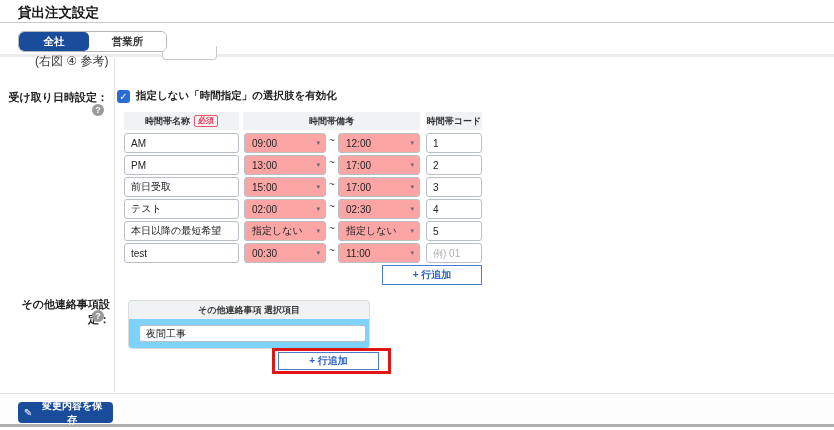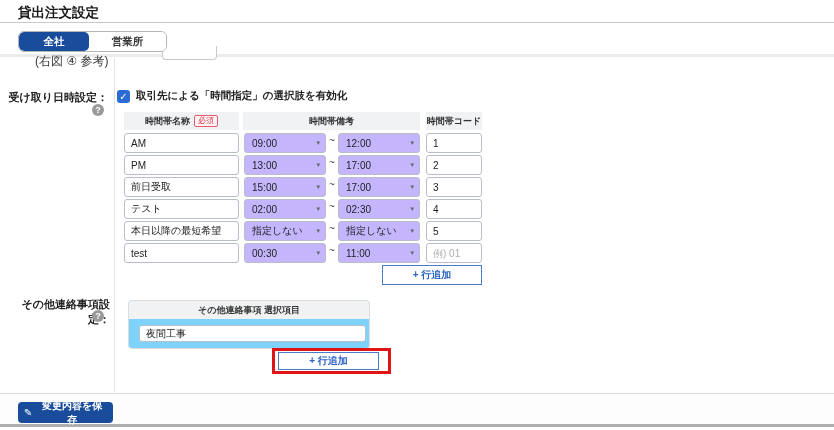--- a/index.html
+++ b/index.html
@@ -30,31 +30,31 @@
   .checkbox{width:13px;height:13px;background:#2a6bd4;border-radius:3px;color:#fff;font-size:10px;
             line-height:13px;text-align:center;font-weight:bold;cursor:pointer;}
   .checkbox-label{font-size:10.5px;font-weight:bold;color:#222;}
 
   .tz-table{position:absolute;left:124px;top:112px;width:358px;height:175px;}
   .th{position:absolute;top:0;height:18px;background:#f1f2f4;display:flex;align-items:center;
       justify-content:center;font-size:9px;font-weight:bold;color:#333;}
   .th-name{left:0;width:115px;gap:4px;}
   .th-remarks{left:119px;width:177px;}
   .th-code{left:302px;width:56px;}
-  .badge{border:1px solid #e8596b;color:#e0324b;background:#fff6f7;font-size:8px;font-weight:normal;
+  .badge{border:1px solid #e8596b;color:#e0324b;background:#fff6f7;font-size:8px;font-weight:bold;
          padding:0 3px;border-radius:2px;line-height:10px;}
 
   .trow{position:absolute;left:0;width:358px;height:20px;}
   .txt{box-sizing:border-box;border:1px solid #b9bec8;border-radius:3px;font-size:10px;padding:0 6px;
        color:#222;background:#fff;font-family:inherit;outline:none;}
   .txt::placeholder{color:#b0b0b0;}
   .cell-name{position:absolute;left:0;top:0;width:115px;height:20px;}
   .cell-code{position:absolute;left:302px;top:0;width:56px;height:20px;}
   .sel{position:absolute;top:0;height:20px;box-sizing:border-box;border:1px solid #b9bec8;border-radius:3px;
-       background:#c4b5fd;display:flex;align-items:center;justify-content:space-between;
+       background:#fca5a5;display:flex;align-items:center;justify-content:space-between;
        padding:0 5px 0 7px;font-size:10px;color:#222;cursor:default;}
   .sel-from{left:120px;width:82px;}
   .sel-to{left:214px;width:82px;}
   .caret{font-size:7px;color:#666;}
   .tilde{position:absolute;left:202px;top:0;width:12px;text-align:center;font-size:10px;color:#444;line-height:16px;}
 
   .add-btn{box-sizing:border-box;border:1px solid #4a7bc8;color:#2b62c4;background:#fff;border-radius:0;
            font-size:10px;font-weight:bold;display:flex;align-items:center;justify-content:center;
            font-family:inherit;cursor:pointer;}
   .add-btn-1{position:absolute;left:258px;top:153px;width:100px;height:20px;}
@@ -93,21 +93,21 @@
   <div class="hr-tabs"></div>
   <div class="clipped-box"></div>
   <div class="note">(右図 ④ 参考)</div>
   <div class="vline"></div>
 
   <div class="sec-label" style="top:90px">受け取り日時設定：</div>
   <div class="help" style="left:92px;top:104px">?</div>
 
   <div class="checkbox-row">
     <span class="checkbox">✓</span>
-    <span class="checkbox-label">取引先による「時間指定」の選択肢を有効化</span>
+    <span class="checkbox-label">指定しない「時間指定」の選択肢を有効化</span>
   </div>
 
   <div class="tz-table">
     <div class="th th-name">
       <span>時間帯名称</span>
       <span class="badge">必須</span>
     </div>
     <div class="th th-remarks">時間帯備考</div>
     <div class="th th-code">時間帯コード</div>
 

